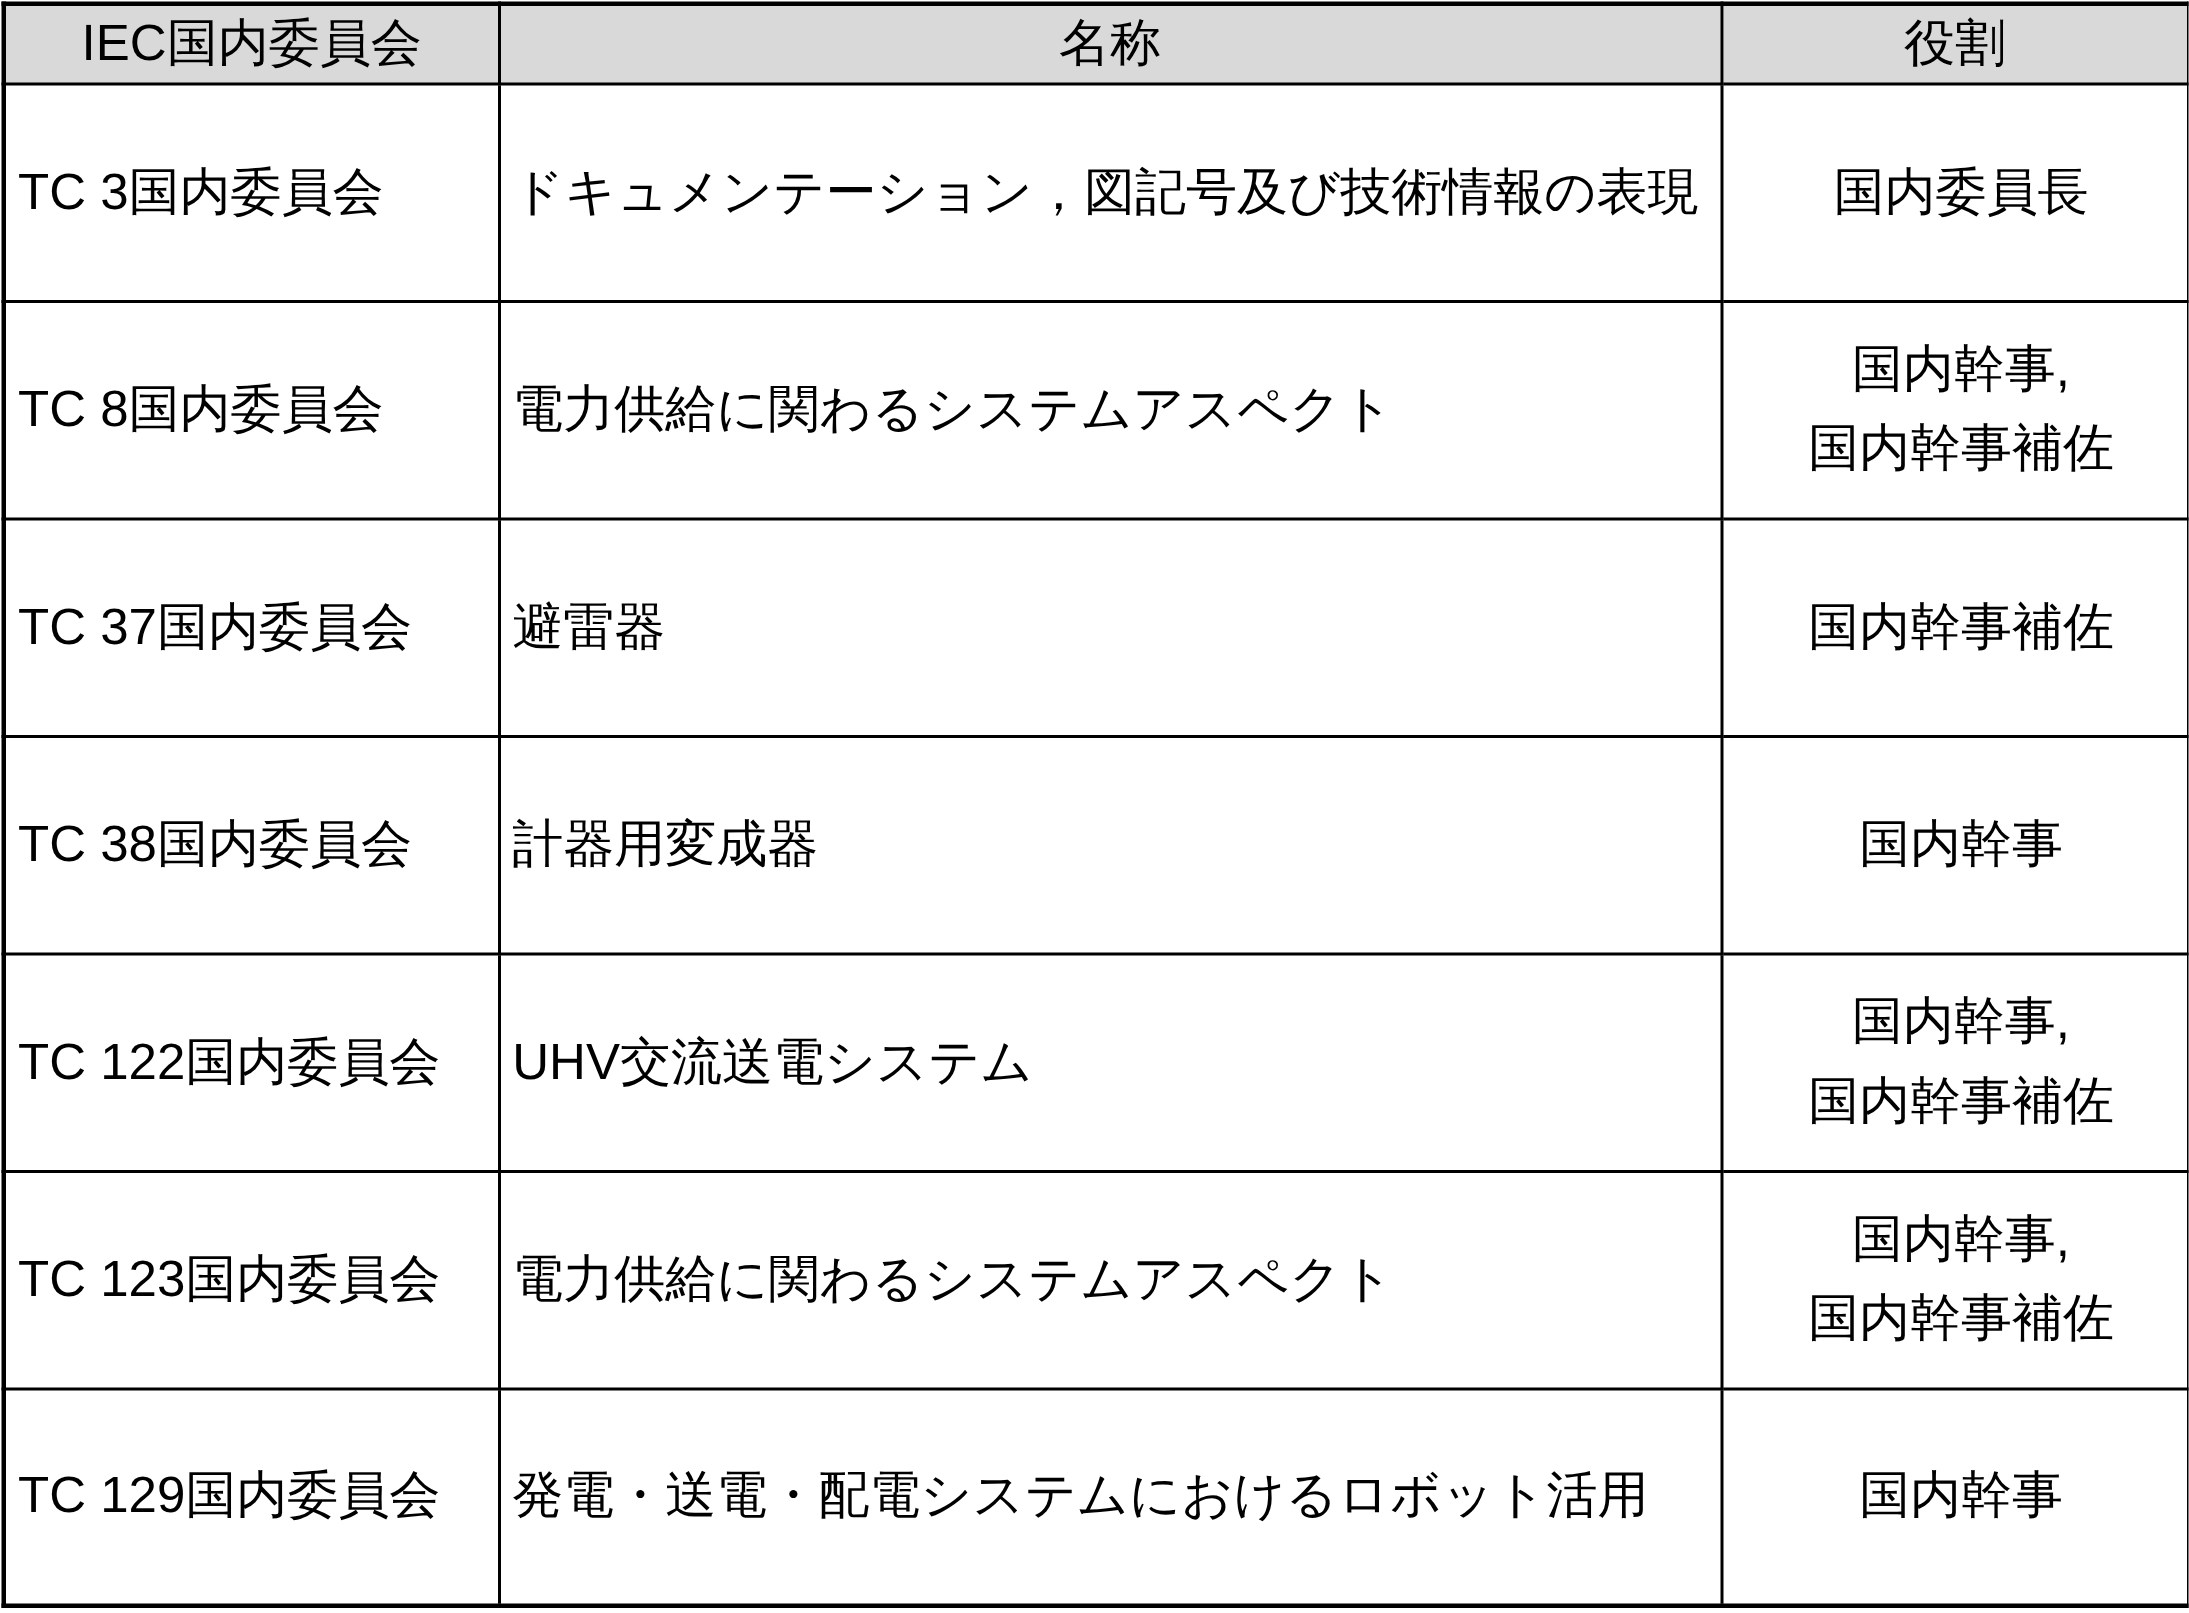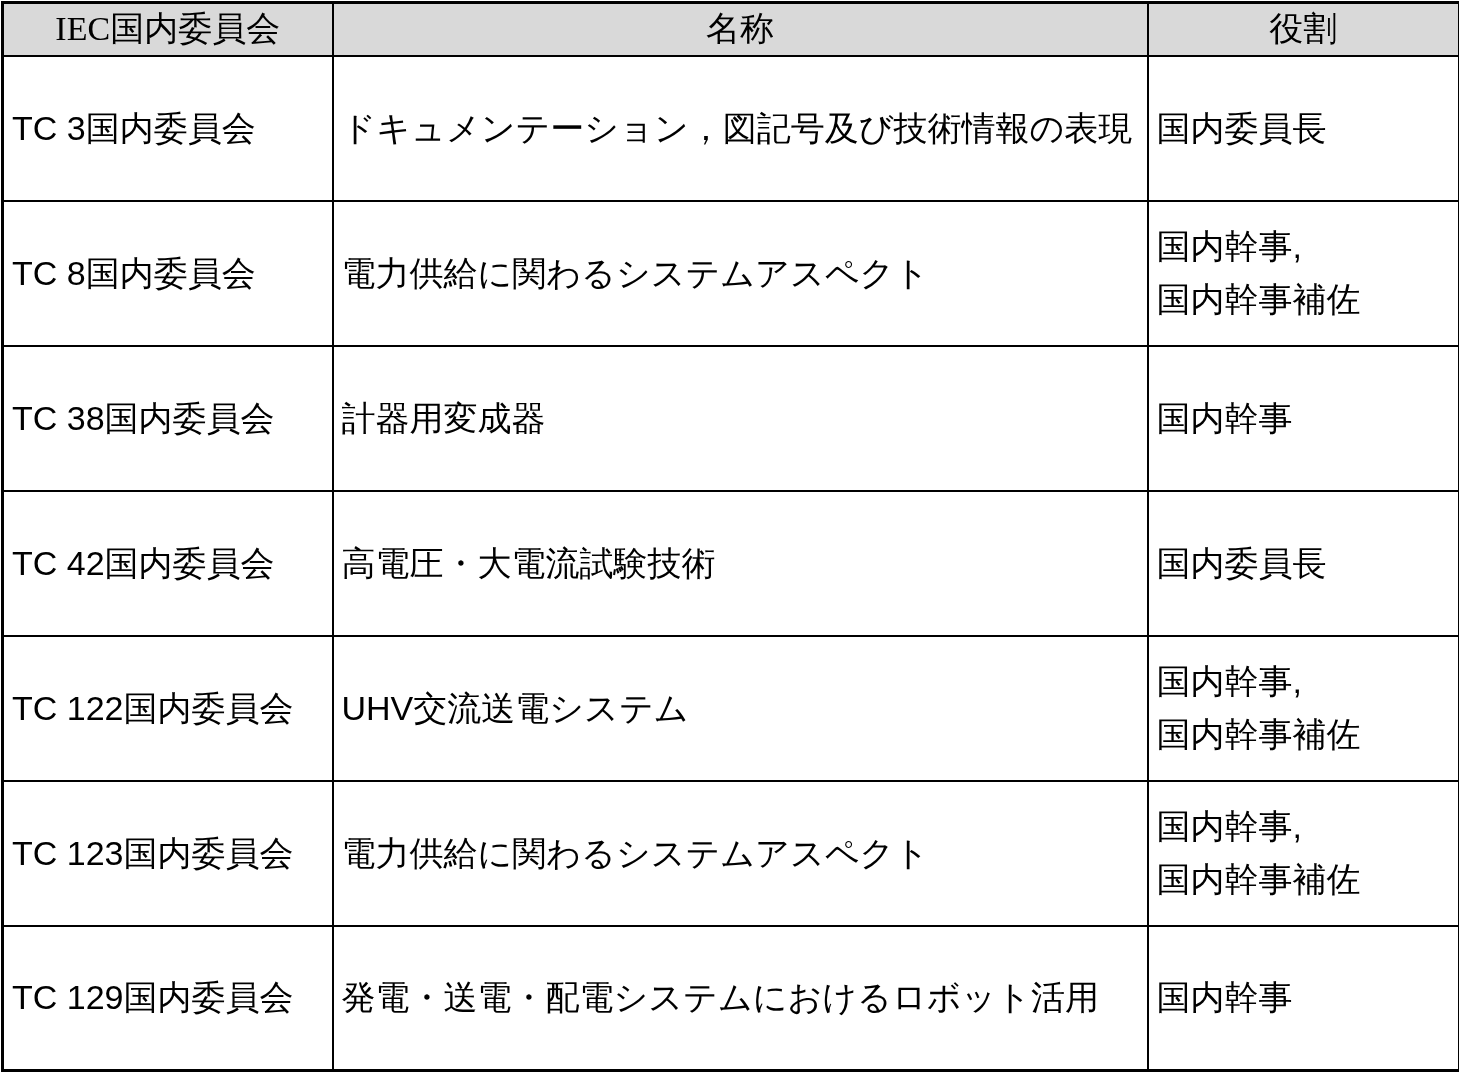--- a/index.html
+++ b/index.html
@@ -31,37 +31,38 @@
   col.col-committee { width: 330px; }
   col.col-name      { width: 815px; }
   col.col-role      { width: 312px; }
   th, td {
     border: 2px solid var(--border-color);
     font-size: 34px;
     font-weight: 400;
     padding: 0;
     overflow: hidden;
   }
-  thead tr { height: 53px; font-family: Liberation Serif, serif; }
+  thead tr { height: 53px; }
   th {
     background: var(--header-bg);
     text-align: center;
     vertical-align: middle;
   }
   tbody tr { height: 128px; }
   td {
     background: #ffffff;
     text-align: left;
     vertical-align: middle;
     padding-left: 8px;
     line-height: 1.5;
   }
   td .role-line {
     line-height: 53px;
     white-space: nowrap;
+    text-align: center;
   }
 </style>
 </head>
 <body>
 
 <table class="committee-table">
   <colgroup>
     <col class="col-committee">
     <col class="col-name">
     <col class="col-role">
@@ -83,31 +84,31 @@
       </tr>
       <tr>
         <td>TC 8国内委員会</td>
         <td>電力供給に関わるシステムアスペクト</td>
         <td>
           <div class="role-line">国内幹事,</div>
           <div class="role-line">国内幹事補佐</div>
         </td>
       </tr>
       <tr>
+        <td>TC 37国内委員会</td>
+        <td>避雷器</td>
+        <td>
+          <div class="role-line">国内幹事補佐</div>
+        </td>
+      </tr>
+      <tr>
         <td>TC 38国内委員会</td>
         <td>計器用変成器</td>
         <td>
           <div class="role-line">国内幹事</div>
-        </td>
-      </tr>
-      <tr>
-        <td>TC 42国内委員会</td>
-        <td>高電圧・大電流試験技術</td>
-        <td>
-          <div class="role-line">国内委員長</div>
         </td>
       </tr>
       <tr>
         <td>TC 122国内委員会</td>
         <td>UHV交流送電システム</td>
         <td>
           <div class="role-line">国内幹事,</div>
           <div class="role-line">国内幹事補佐</div>
         </td>
       </tr>

